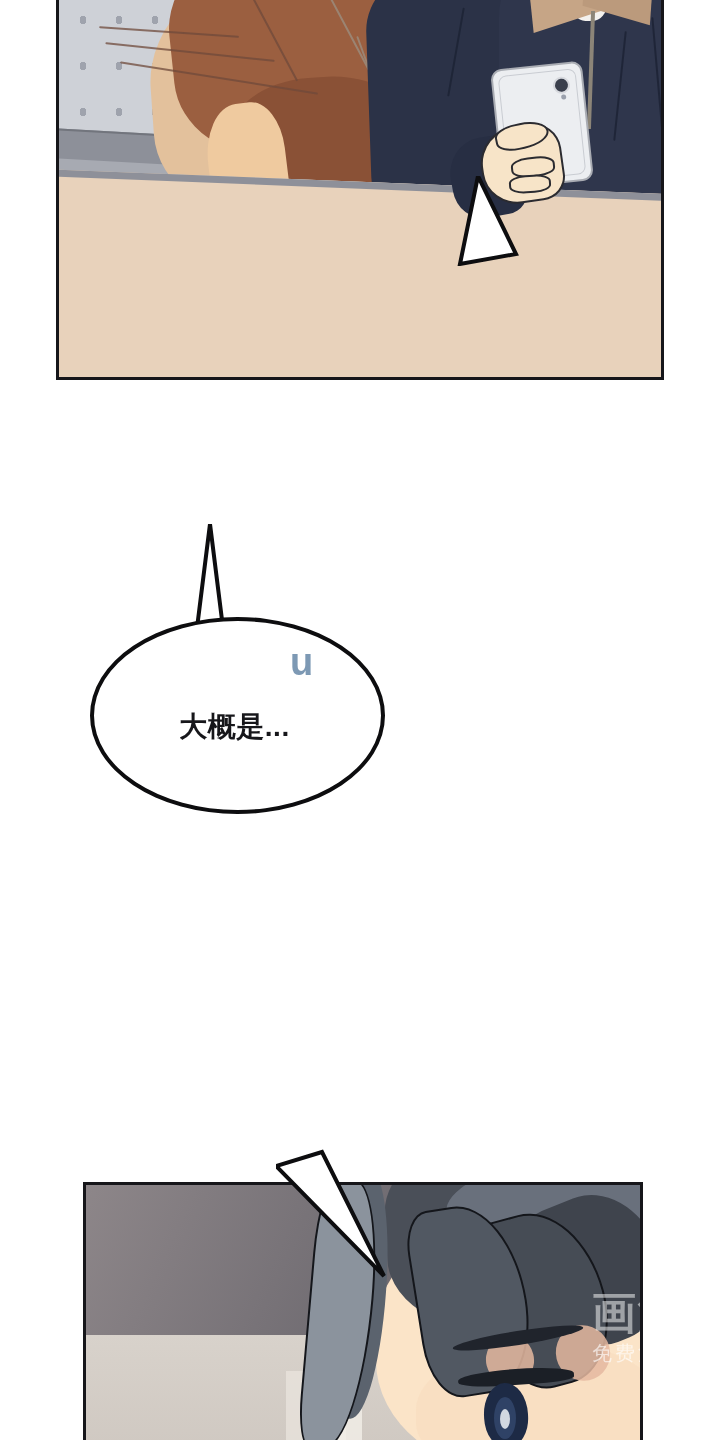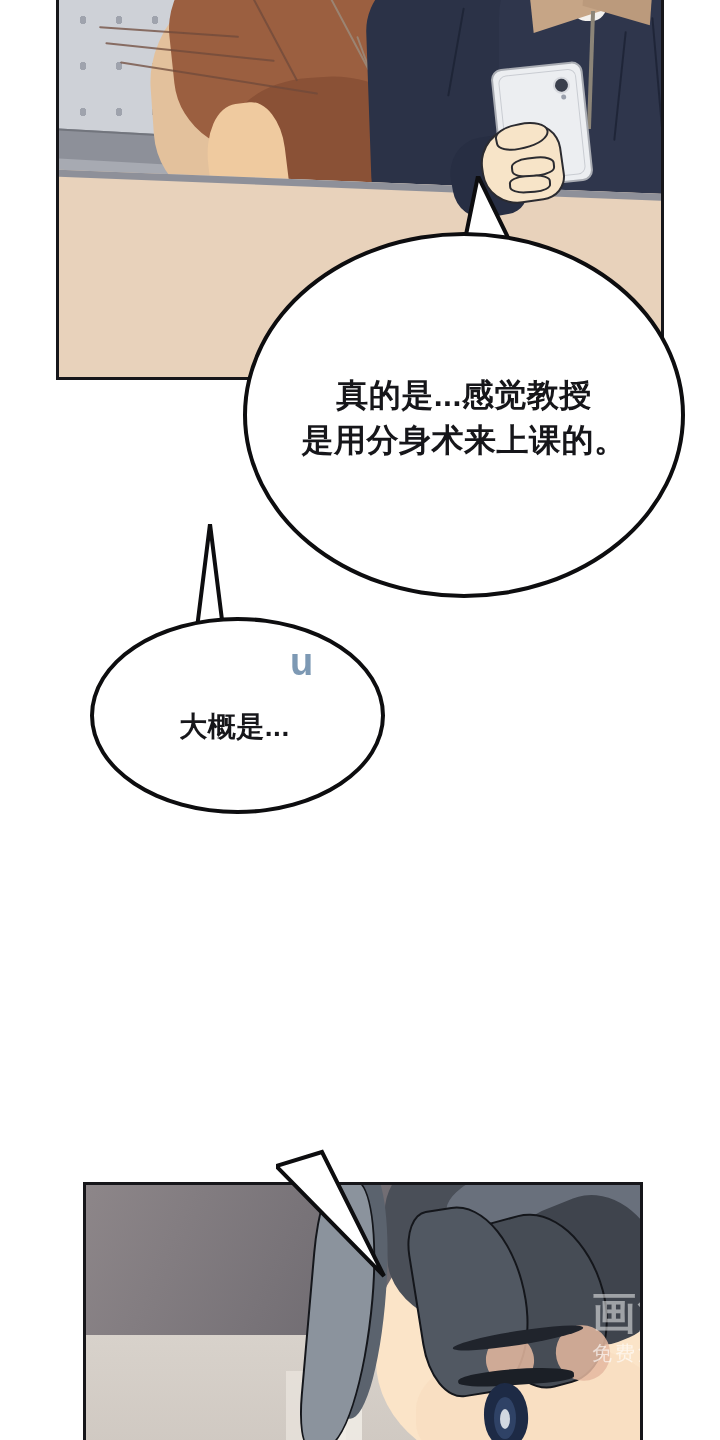--- a/index.html
+++ b/index.html
@@ -586,24 +586,20 @@
   </svg>
 
   <svg class="tail" id="tail-2" width="80" height="120">
     <polygon points="32,0 18,112 46,112" fill="#ffffff" stroke="#0d0d0f" stroke-width="4" stroke-linejoin="miter"></polygon>
   </svg>
 
   <svg class="tail" id="tail-3" width="130" height="140">
     <polygon points="0,22 108,132 46,8" fill="#ffffff" stroke="#0d0d0f" stroke-width="4" stroke-linejoin="miter"></polygon>
   </svg>
 
-  <div class="bubble" id="bubble-1">
-    <div class="bubble-text">真的是...感觉教授
-是用分身术来上课的。</div>
-  </div>
 
   <div class="bubble" id="bubble-2">
     <div id="bubble2-accent">u</div>
     <div class="bubble-text">大概是...</div>
   </div>
 
 
 </div>
 
 </body></html>

